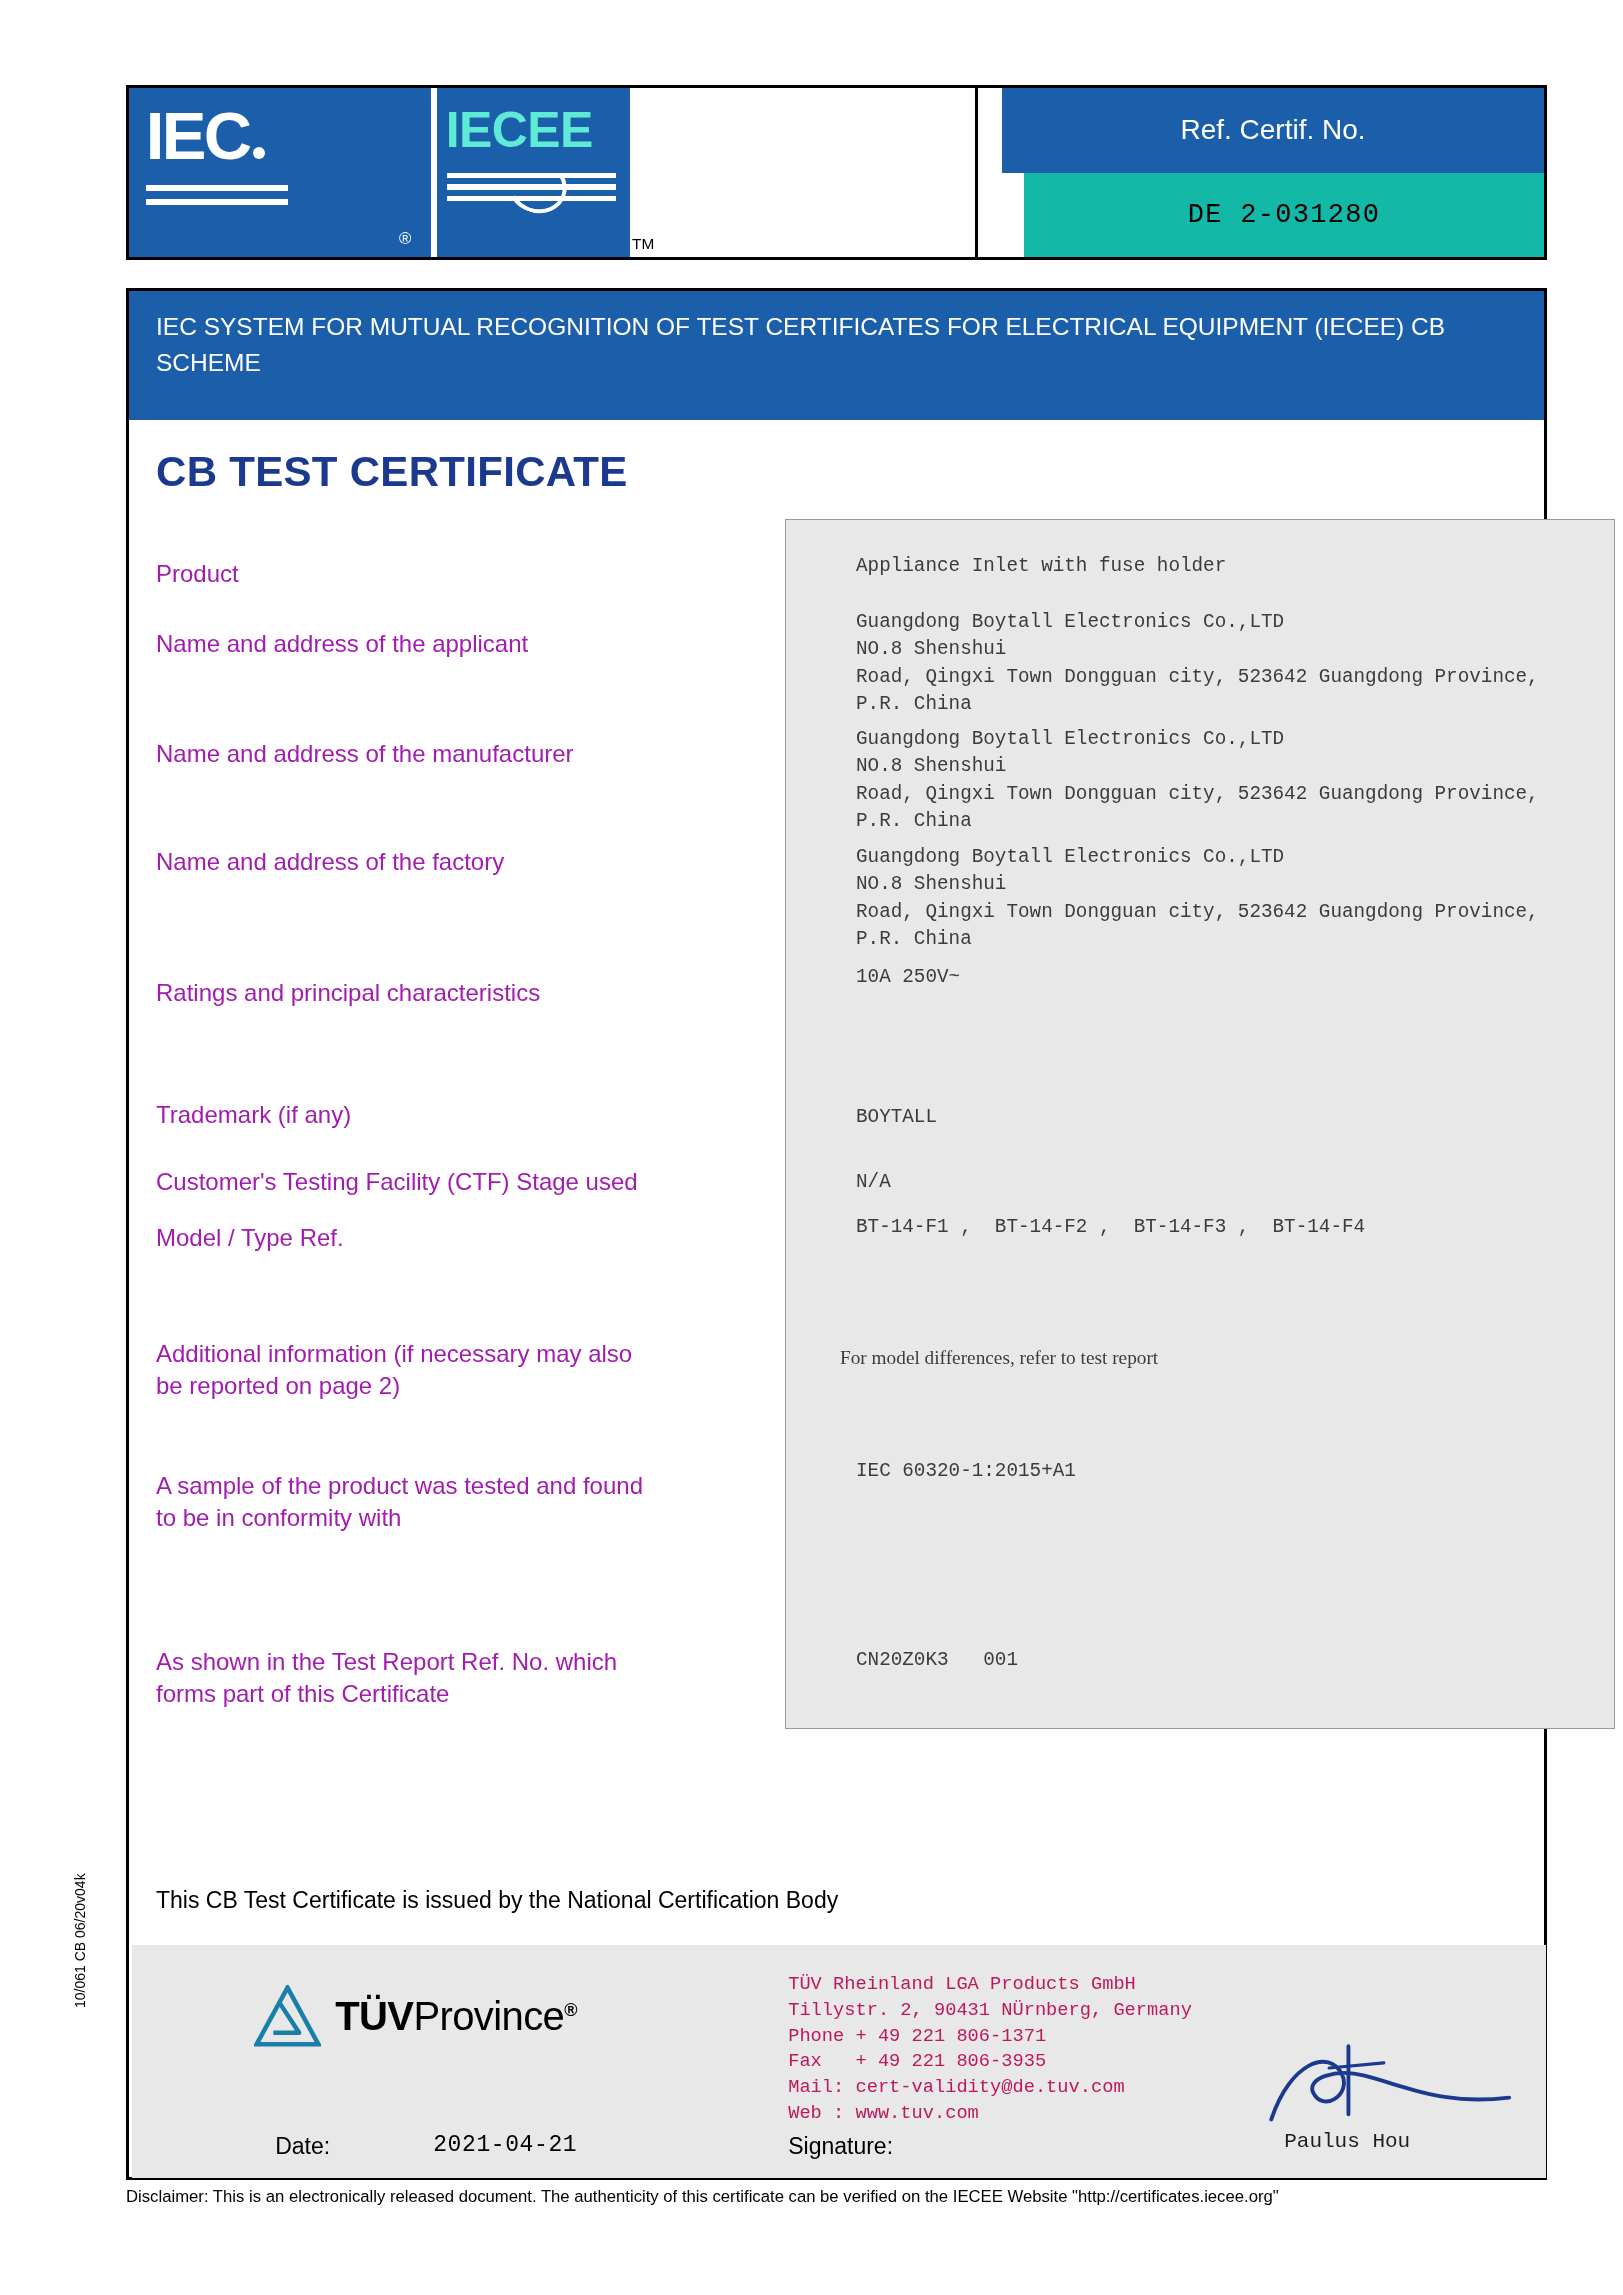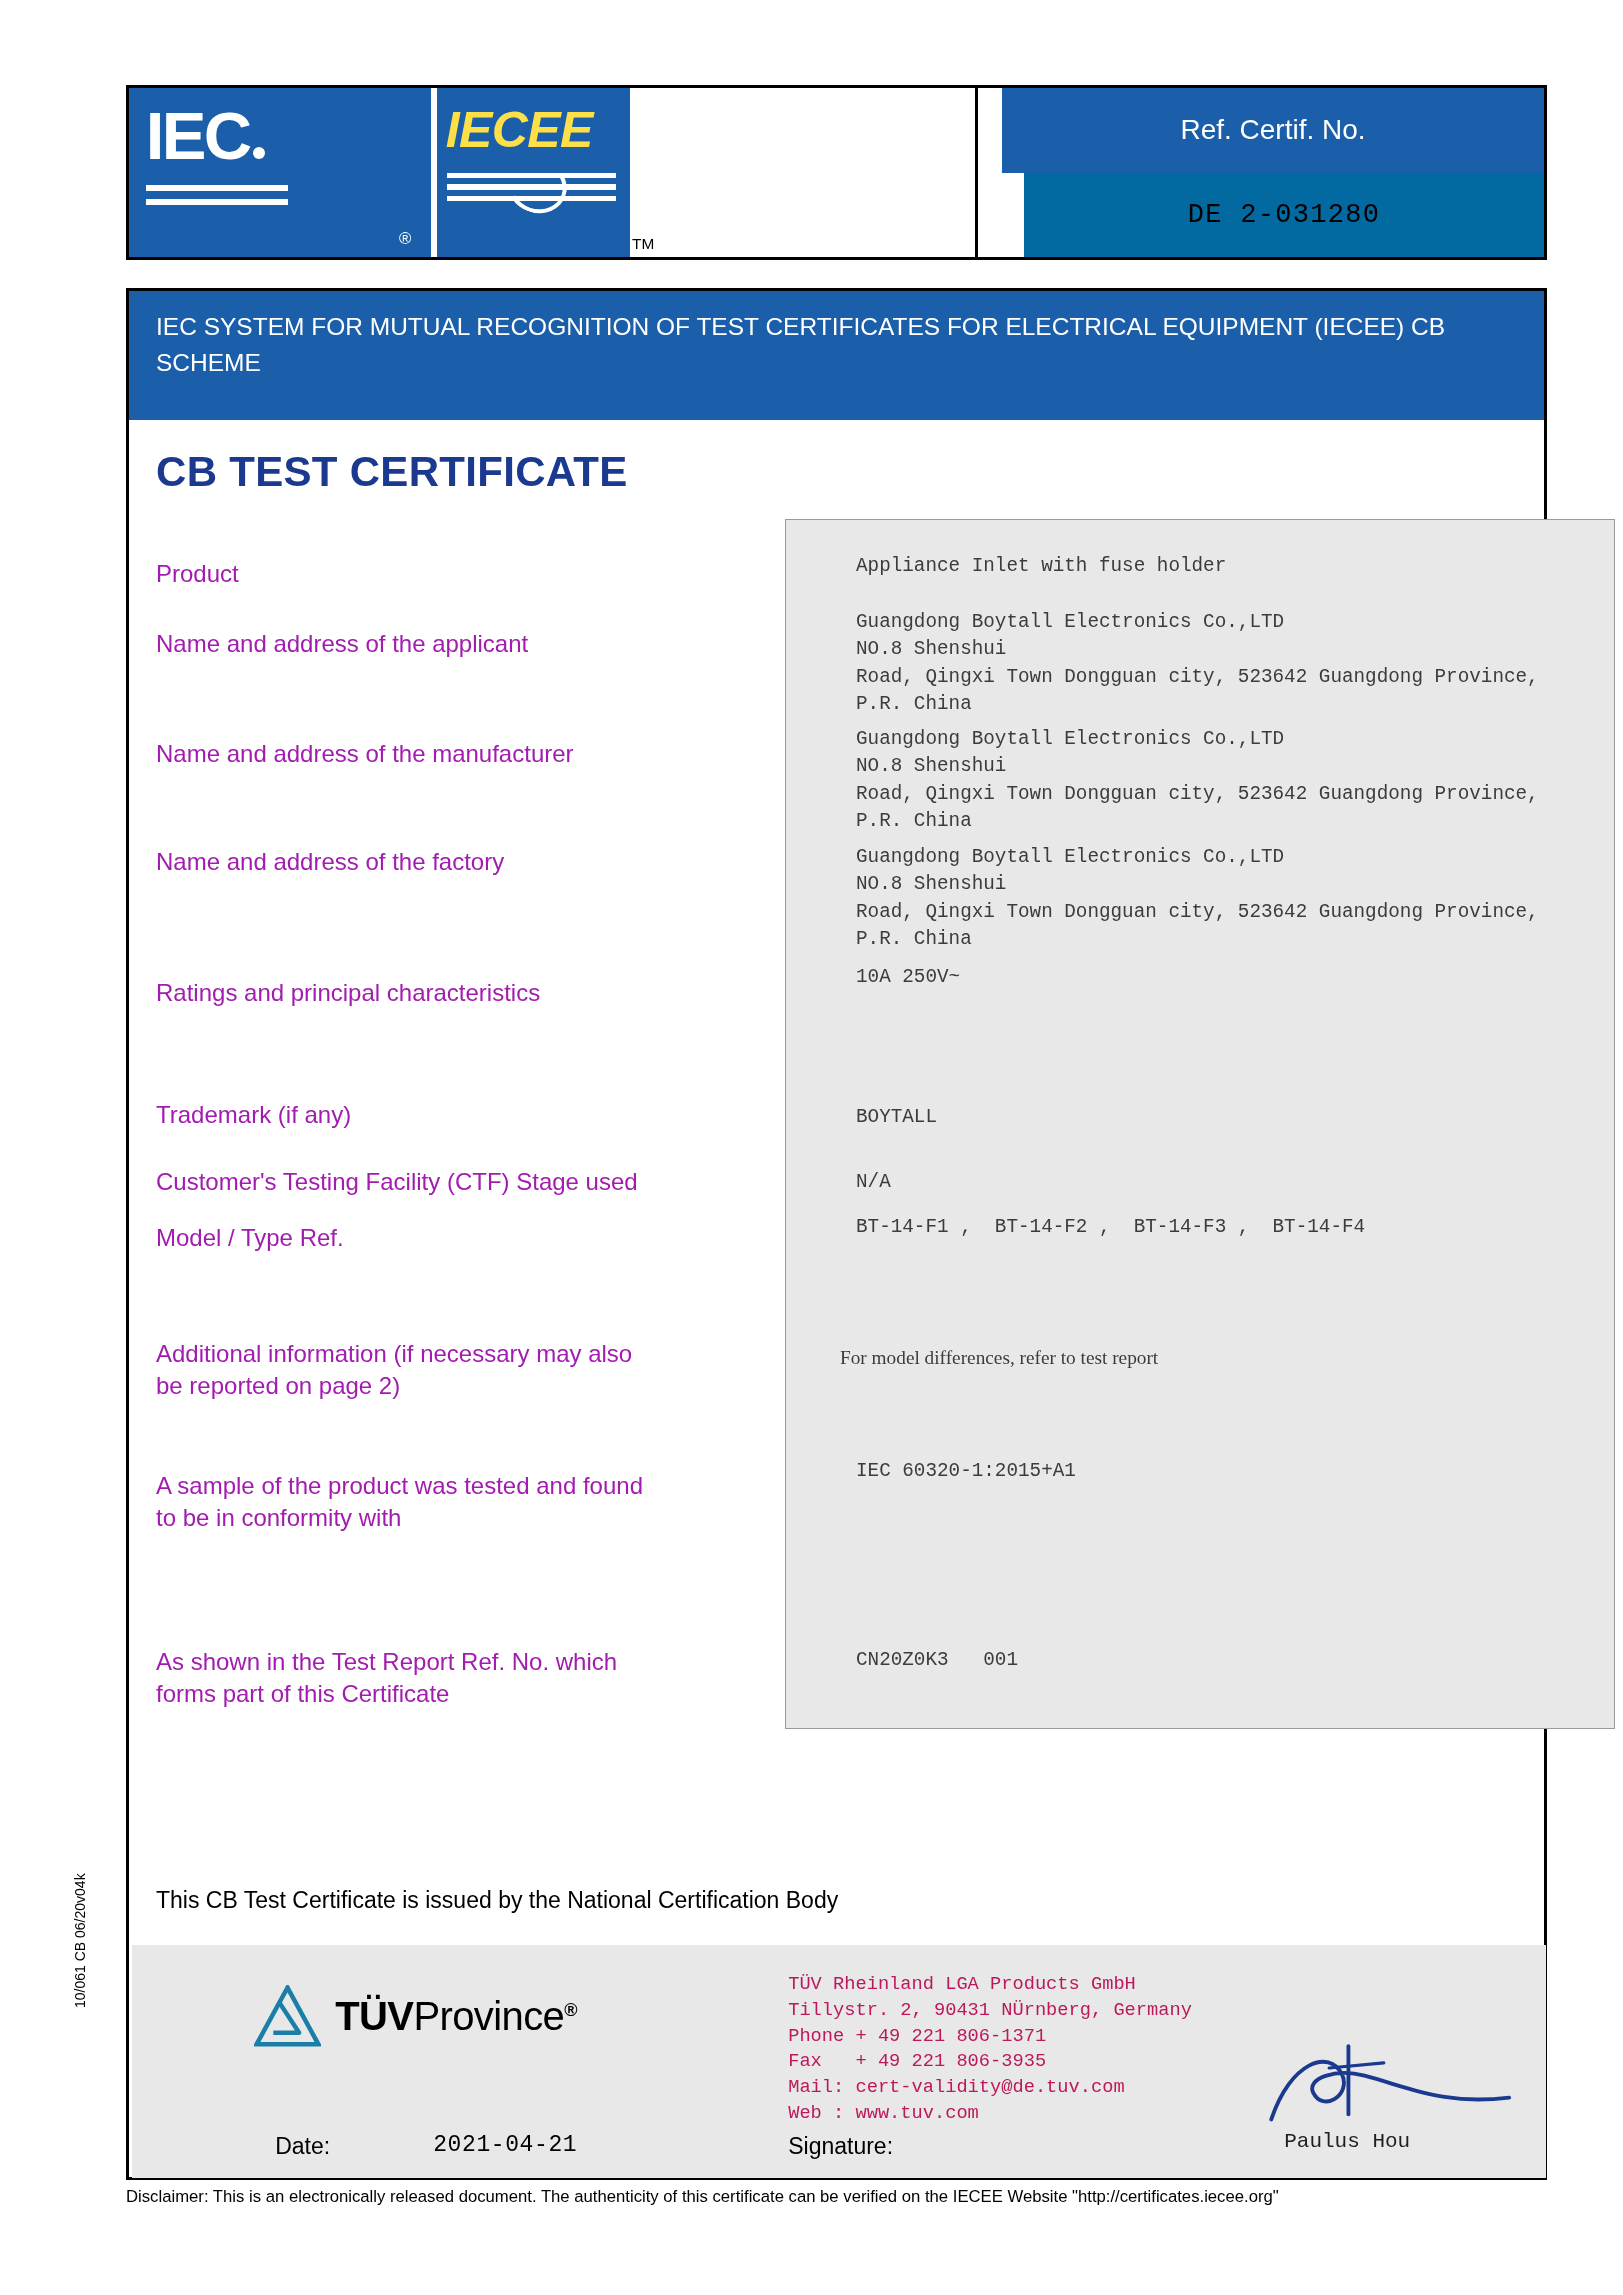--- a/index.html
+++ b/index.html
@@ -95,22 +95,21 @@
   .iecee-blue {
     width: 193px;
     background: #1b5faa;
     position: relative;
     margin-left: 5.8px;
   }
   .iecee-word {
     position: absolute;
     left: 9px;
     top: 16.7px;
-    color: #fde047;
-    font-style: italic;
+    color: #5eead4;
     font-weight: bold;
     font-size: 50px;
     letter-spacing: -0.6px;
     line-height: 1;
   }
   .iecee-bars {
     position: absolute;
     left: 10.3px;
     top: 85px;
     width: 169px;
@@ -150,21 +149,21 @@
     background: #1b5faa;
     color: #fff;
     font-size: 28px;
     display: flex;
     align-items: center;
     justify-content: center;
     box-sizing: border-box;
   }
   .ref-value {
     height: 50%;
-    background: #0369a1;
+    background: #14b8a6;
     color: #000;
     font-family: "Liberation Mono", monospace;
     font-size: 27px;
     display: flex;
     align-items: center;
     justify-content: center;
     letter-spacing: 1.3px;
     box-sizing: border-box;
     margin-left: 22px;
   }

